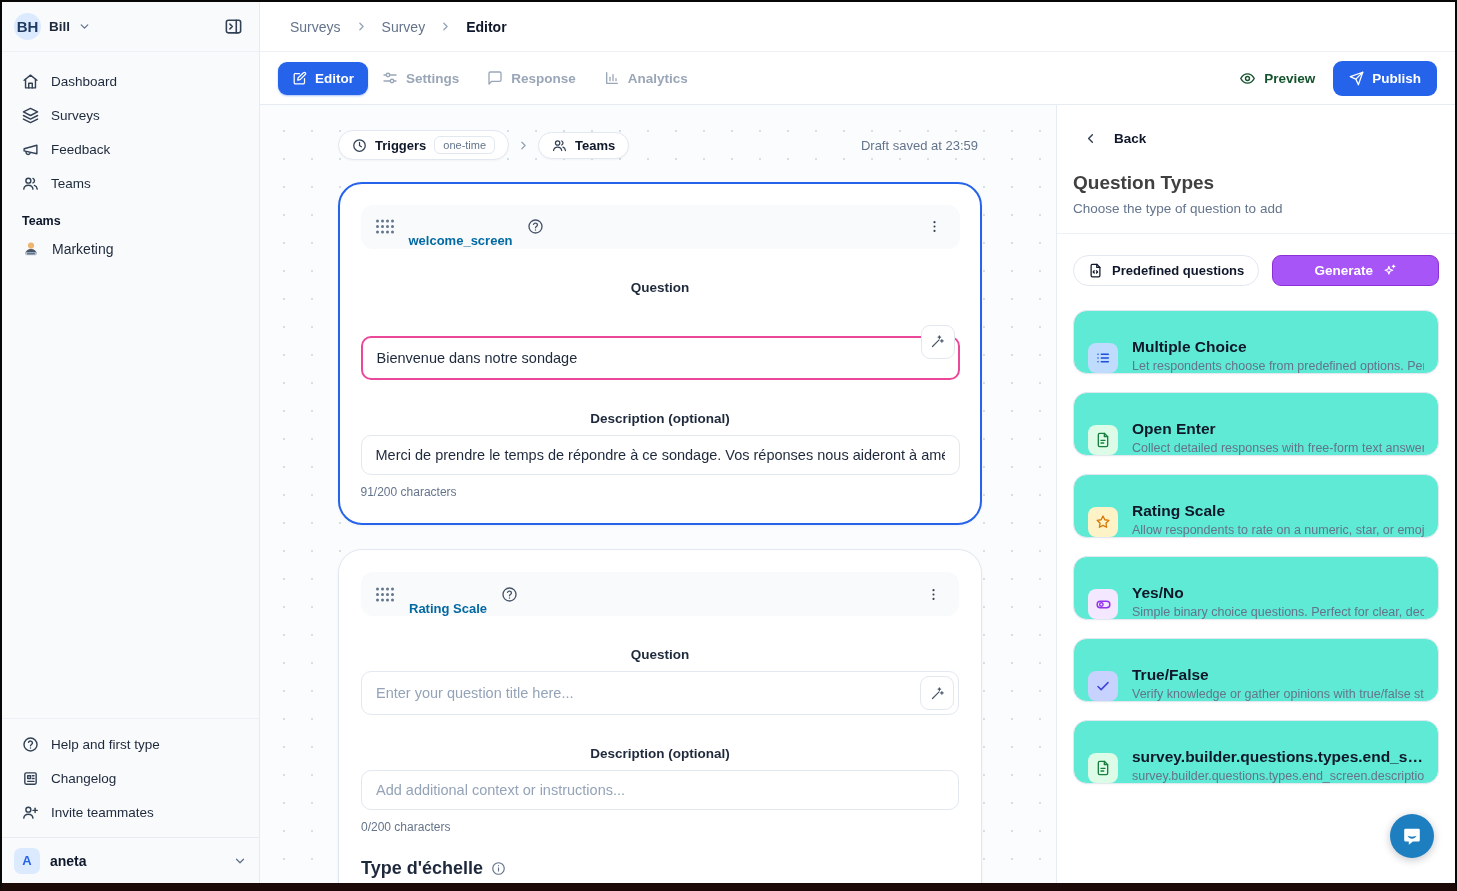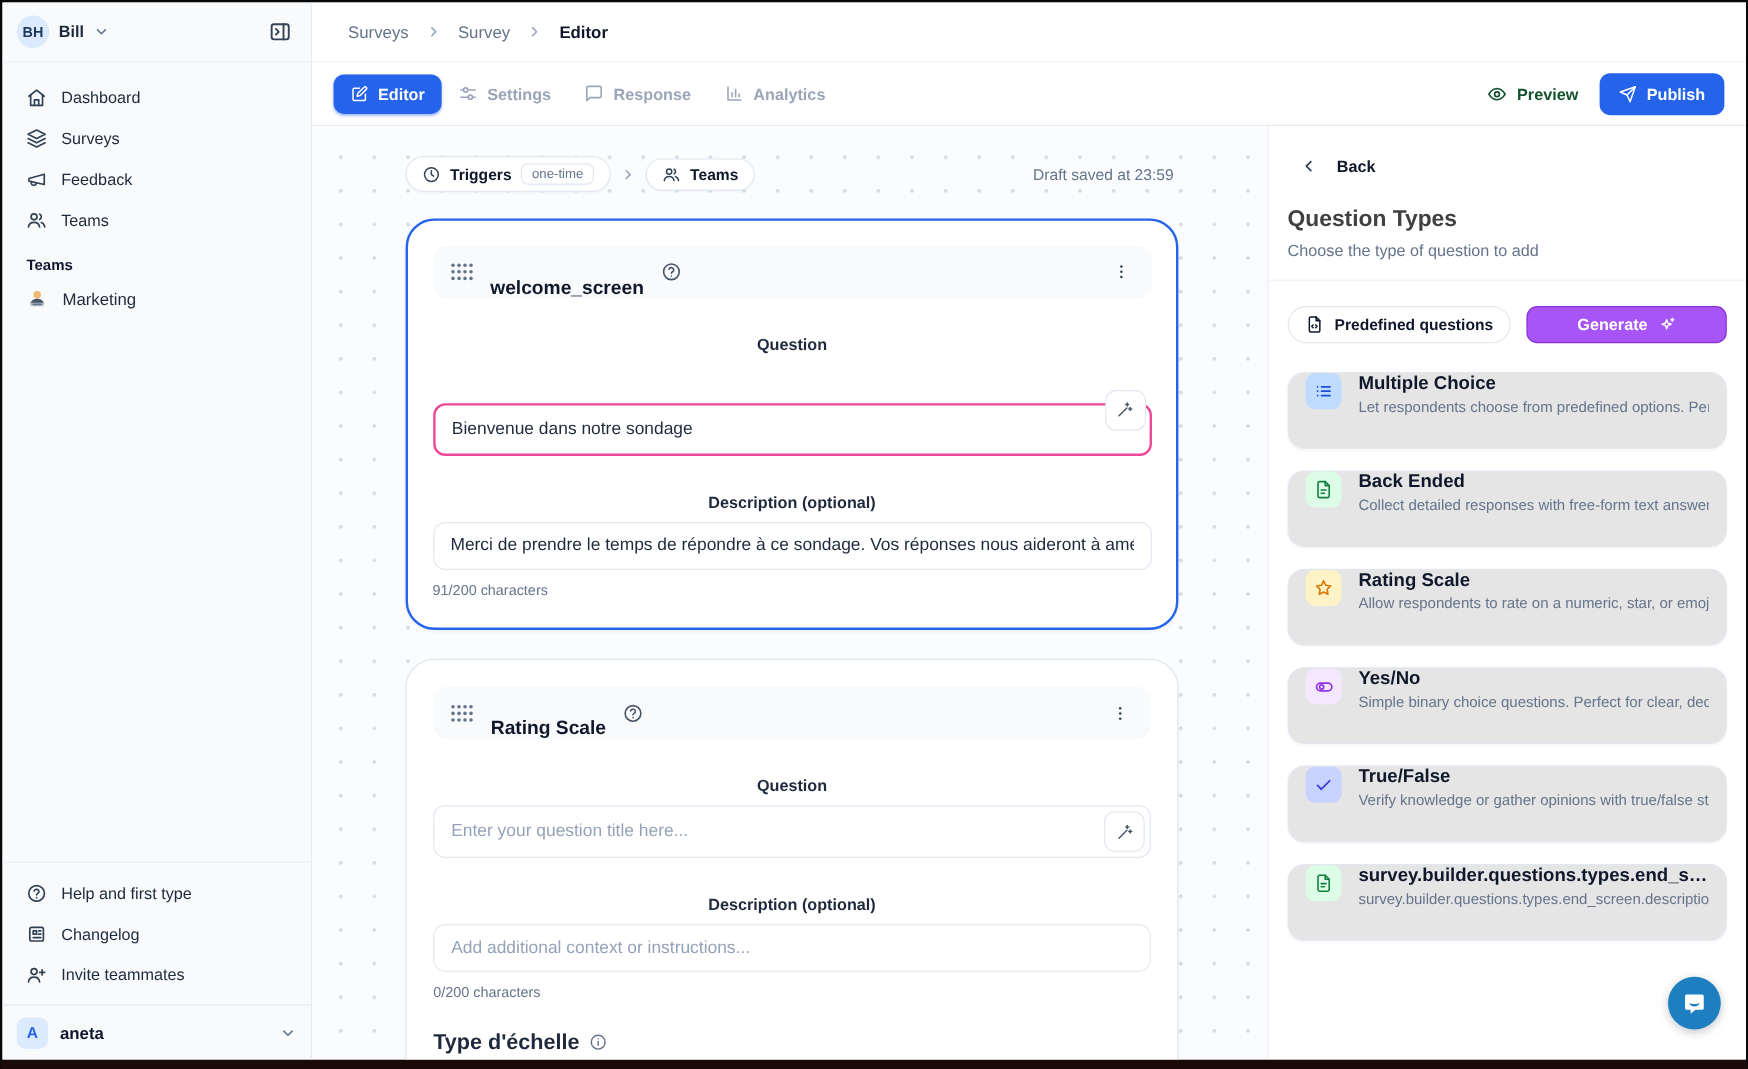--- a/index.html
+++ b/index.html
@@ -19,21 +19,21 @@
   .sidebar {
     width:258px; flex:0 0 258px; background:#f8fafc; border-right:1px solid #e7ecf2;
     display:flex; flex-direction:column; overflow:hidden;
   }
   .sb-header {
     height:50px; flex:0 0 50px; display:flex; align-items:center; gap:8px;
     padding:0 12px; border-bottom:1px solid #edf1f5;
   }
   .avatar-sm {
     width:27px; height:27px; border-radius:50%; background:#dbeafe; color:#1e3a5f;
-    font-size:12px; font-weight:700; display:flex; align-items:center; justify-content:center;
+    font-size:15px; font-weight:700; display:flex; align-items:center; justify-content:center;
   }
   .sb-user-name { font-size:13.5px; font-weight:600; color:#1e293b; }
   .sb-header .chev { color:#64748b; }
   .sb-collapse { margin-left:auto; background:none; border:none; color:#334155; cursor:pointer; padding:4px; }
   .sb-nav { padding:12px 10px 0 10px; }
   .sb-item {
     display:flex; align-items:center; gap:12px; height:34px; padding:0 10px;
     border-radius:8px; font-size:13.5px; font-weight:500; color:#1e293b; cursor:pointer;
   }
   .sb-item .ic { color:#334155; flex:0 0 auto; }
@@ -108,21 +108,21 @@
     width:644px; margin:22px auto 0 auto; background:#fff; border-radius:24px;
     border:1px solid #e2e8f0; box-shadow:0 1px 3px rgba(15,23,42,.05);
     padding:22px 22px 26px 22px;
   }
   .qcard.selected { border:2.5px solid #2563eb; padding:20.5px 20.5px 24.5px 20.5px; }
   .qcard-header {
     background:#f8fafc; border-radius:12px; height:44px; display:flex; align-items:center;
     gap:14px; padding:0 14px;
   }
   .grip { color:#64748b; cursor:grab; background:none; border:none; }
-  .qcard-title { font-size:16px; font-weight:600; color:#0f172a;margin-top:28px; }
+  .qcard-title { font-size:13px; font-weight:600; color:#0369a1;margin-top:28px; }
   .help-ic { color:#475569; cursor:pointer; background:none; border:none; }
   .kebab { margin-left:auto; color:#334155; background:none; border:none; cursor:pointer; padding:4px; }
 
   .field-label { font-size:13.5px; font-weight:600; color:#1e293b; margin-top:31px;text-align:center; }
   .input-wrap { position:relative; margin-top:9px; }
   .text-input {
     width:100%; height:44px; border:1px solid #e2e8f0; border-radius:10px;
     padding:0 52px 0 14px; font-size:14.5px; color:#1e293b; background:#fff;
     font-family:inherit; outline:none;
   }
@@ -177,22 +177,22 @@
     background:#fff; border:1px solid #e2e8f0; border-radius:999px; font-size:13px; font-weight:600;
     color:#0f172a; cursor:pointer;
   }
   .generate-btn {
     flex:1; height:31px; display:flex; align-items:center; justify-content:center; gap:9px;
     background:#a855f7; border:1px solid #8b2fd6; border-radius:9px; font-size:13.5px; font-weight:600;
     color:#fff; cursor:pointer;
   }
   .type-list { margin-top:24px; display:flex; flex-direction:column; gap:18px; }
   .type-card {
-    border:1px solid #e2e8f0; border-radius:14px; background:#e5e5e5; height:64px;
-    display:flex; align-items:flex-start; gap:14px; padding:0 14px; cursor:pointer;
+    border:1px solid #e2e8f0; border-radius:14px; background:#5eead4; height:64px;
+    display:flex; align-items:flex-end; gap:14px; padding:0 14px; cursor:pointer;
     box-shadow:0 1px 2px rgba(15,23,42,.03); min-width:0;
   }
   .chip {
     width:30px; height:30px; border-radius:8px; display:flex; align-items:center; justify-content:center;
     flex:0 0 auto;
   }
   .chip-blue   { background:#bfdbfe; color:#1d4ed8; }
   .chip-green  { background:#dcfce7; color:#15803d; }
   .chip-amber  { background:#fef3c7; color:#d97706; }
   .chip-purple { background:#f3e8ff; color:#9333ea; }
@@ -673,21 +673,21 @@
           <div class="type-card">
             <span class="chip chip-green">
               <svg width="16" height="16" viewBox="0 0 24 24" fill="none" stroke="currentColor" stroke-width="2" stroke-linecap="round" stroke-linejoin="round">
                   <path d="M14 2H7a2 2 0 0 0-2 2v16a2 2 0 0 0 2 2h10a2 2 0 0 0 2-2V7z"></path>
                   <path d="M14 2v5h5"></path>
                   <path d="M9 12.5h6"></path>
                   <path d="M9 16.5h4"></path>
                 </svg>
             </span>
             <span class="type-text">
-              <div class="type-title">Back Ended</div>
+              <div class="type-title">Open Enter</div>
               <div class="type-desc">Collect detailed responses with free-form text answer...</div>
             </span>
           </div>
 
           <div class="type-card">
             <span class="chip chip-amber">
               <svg width="16" height="16" viewBox="0 0 24 24" fill="none" stroke="currentColor" stroke-width="2" stroke-linecap="round" stroke-linejoin="round">
                   <path d="m12 3 2.7 5.6 6.1.9-4.4 4.3 1 6.1L12 17l-5.4 2.9 1-6.1-4.4-4.3 6.1-.9L12 3z"></path>
                 </svg>
             </span>

